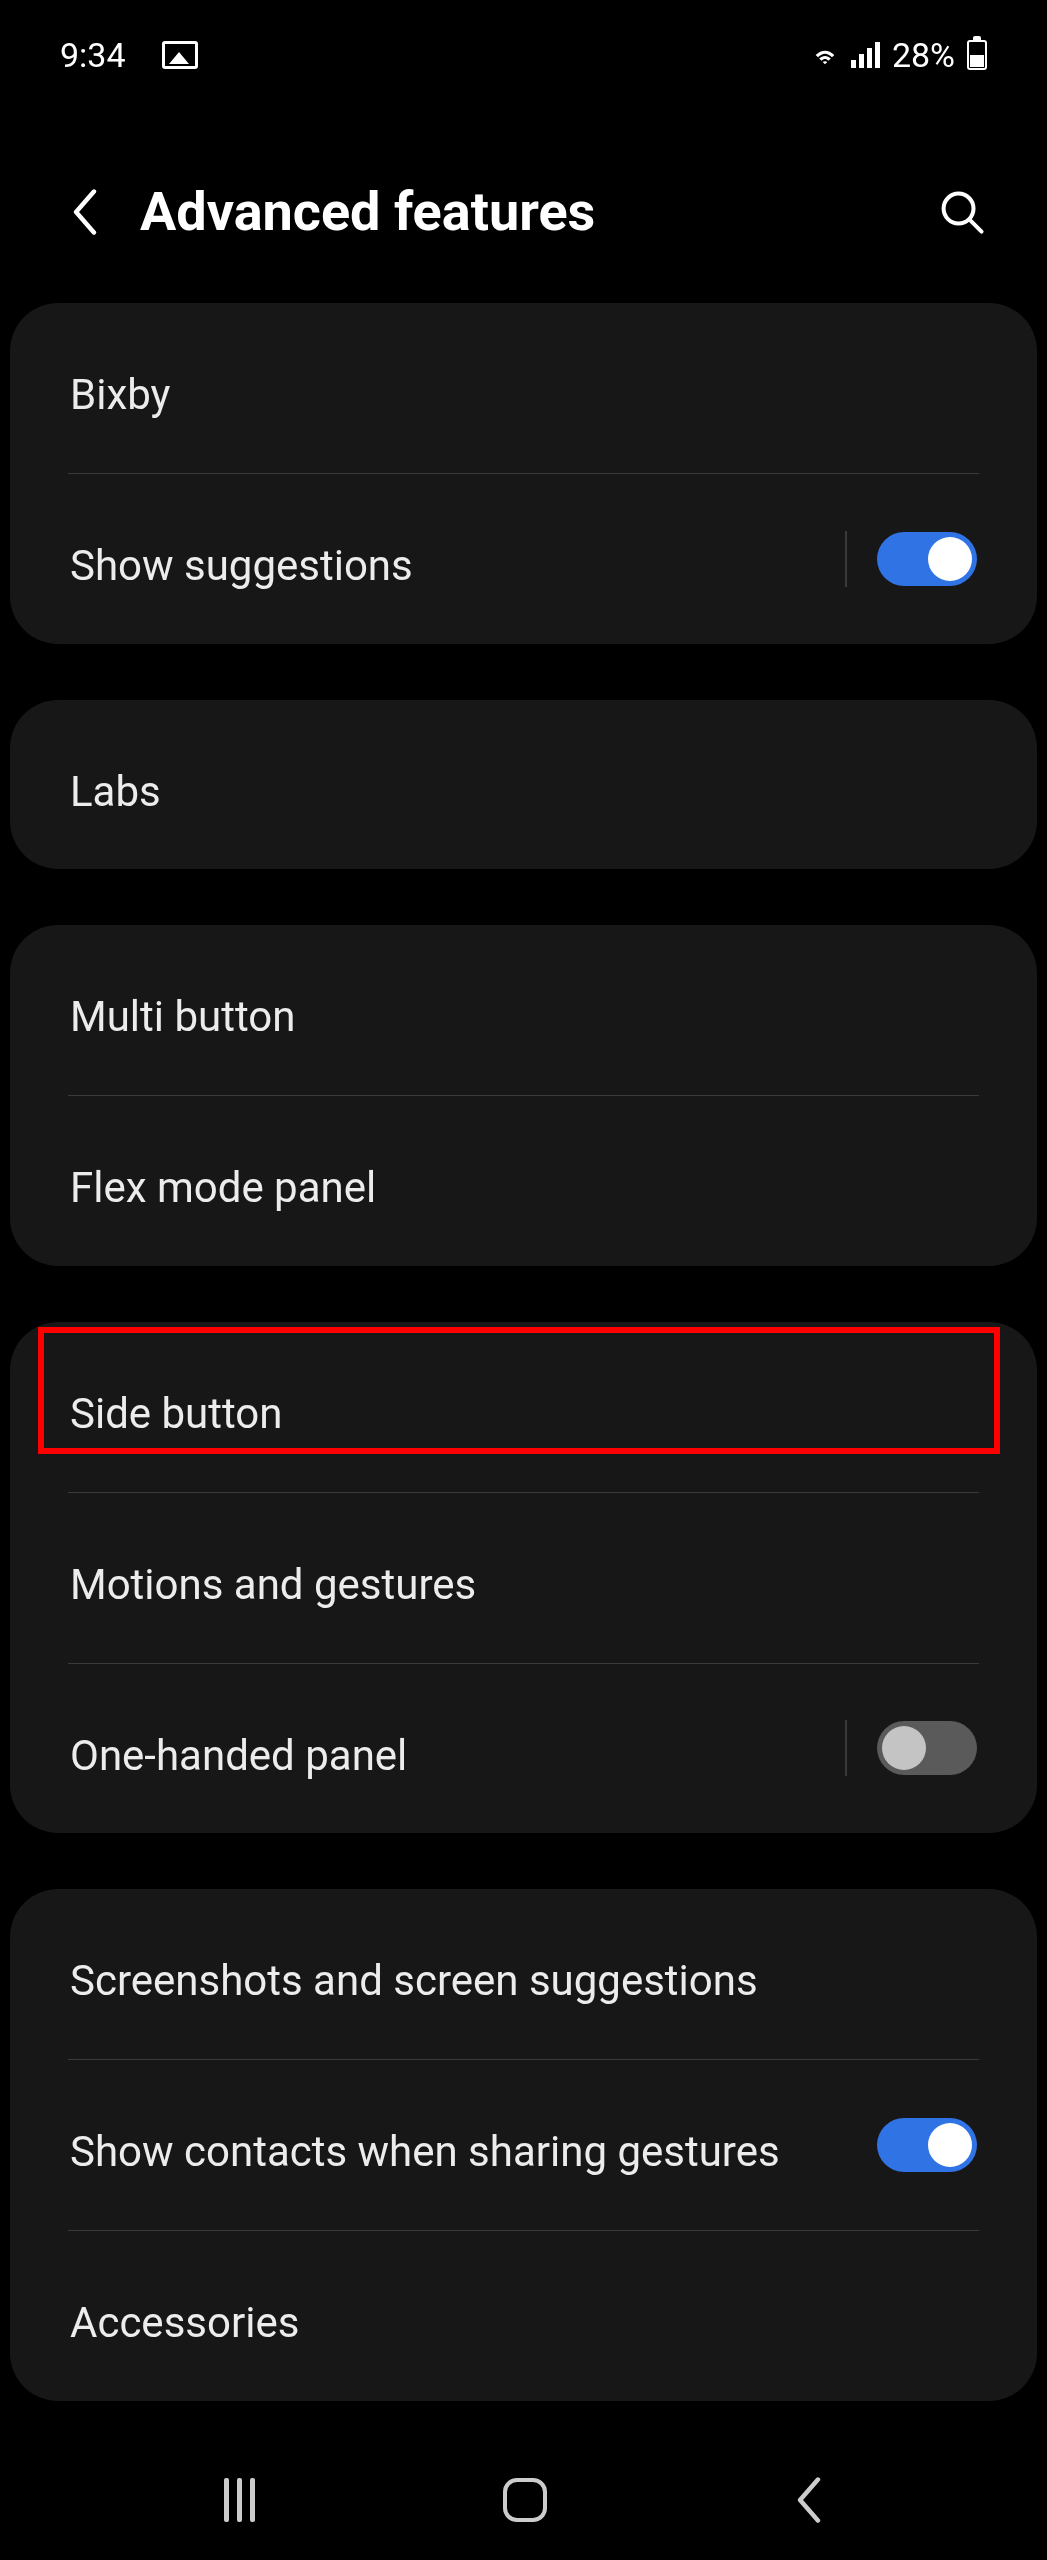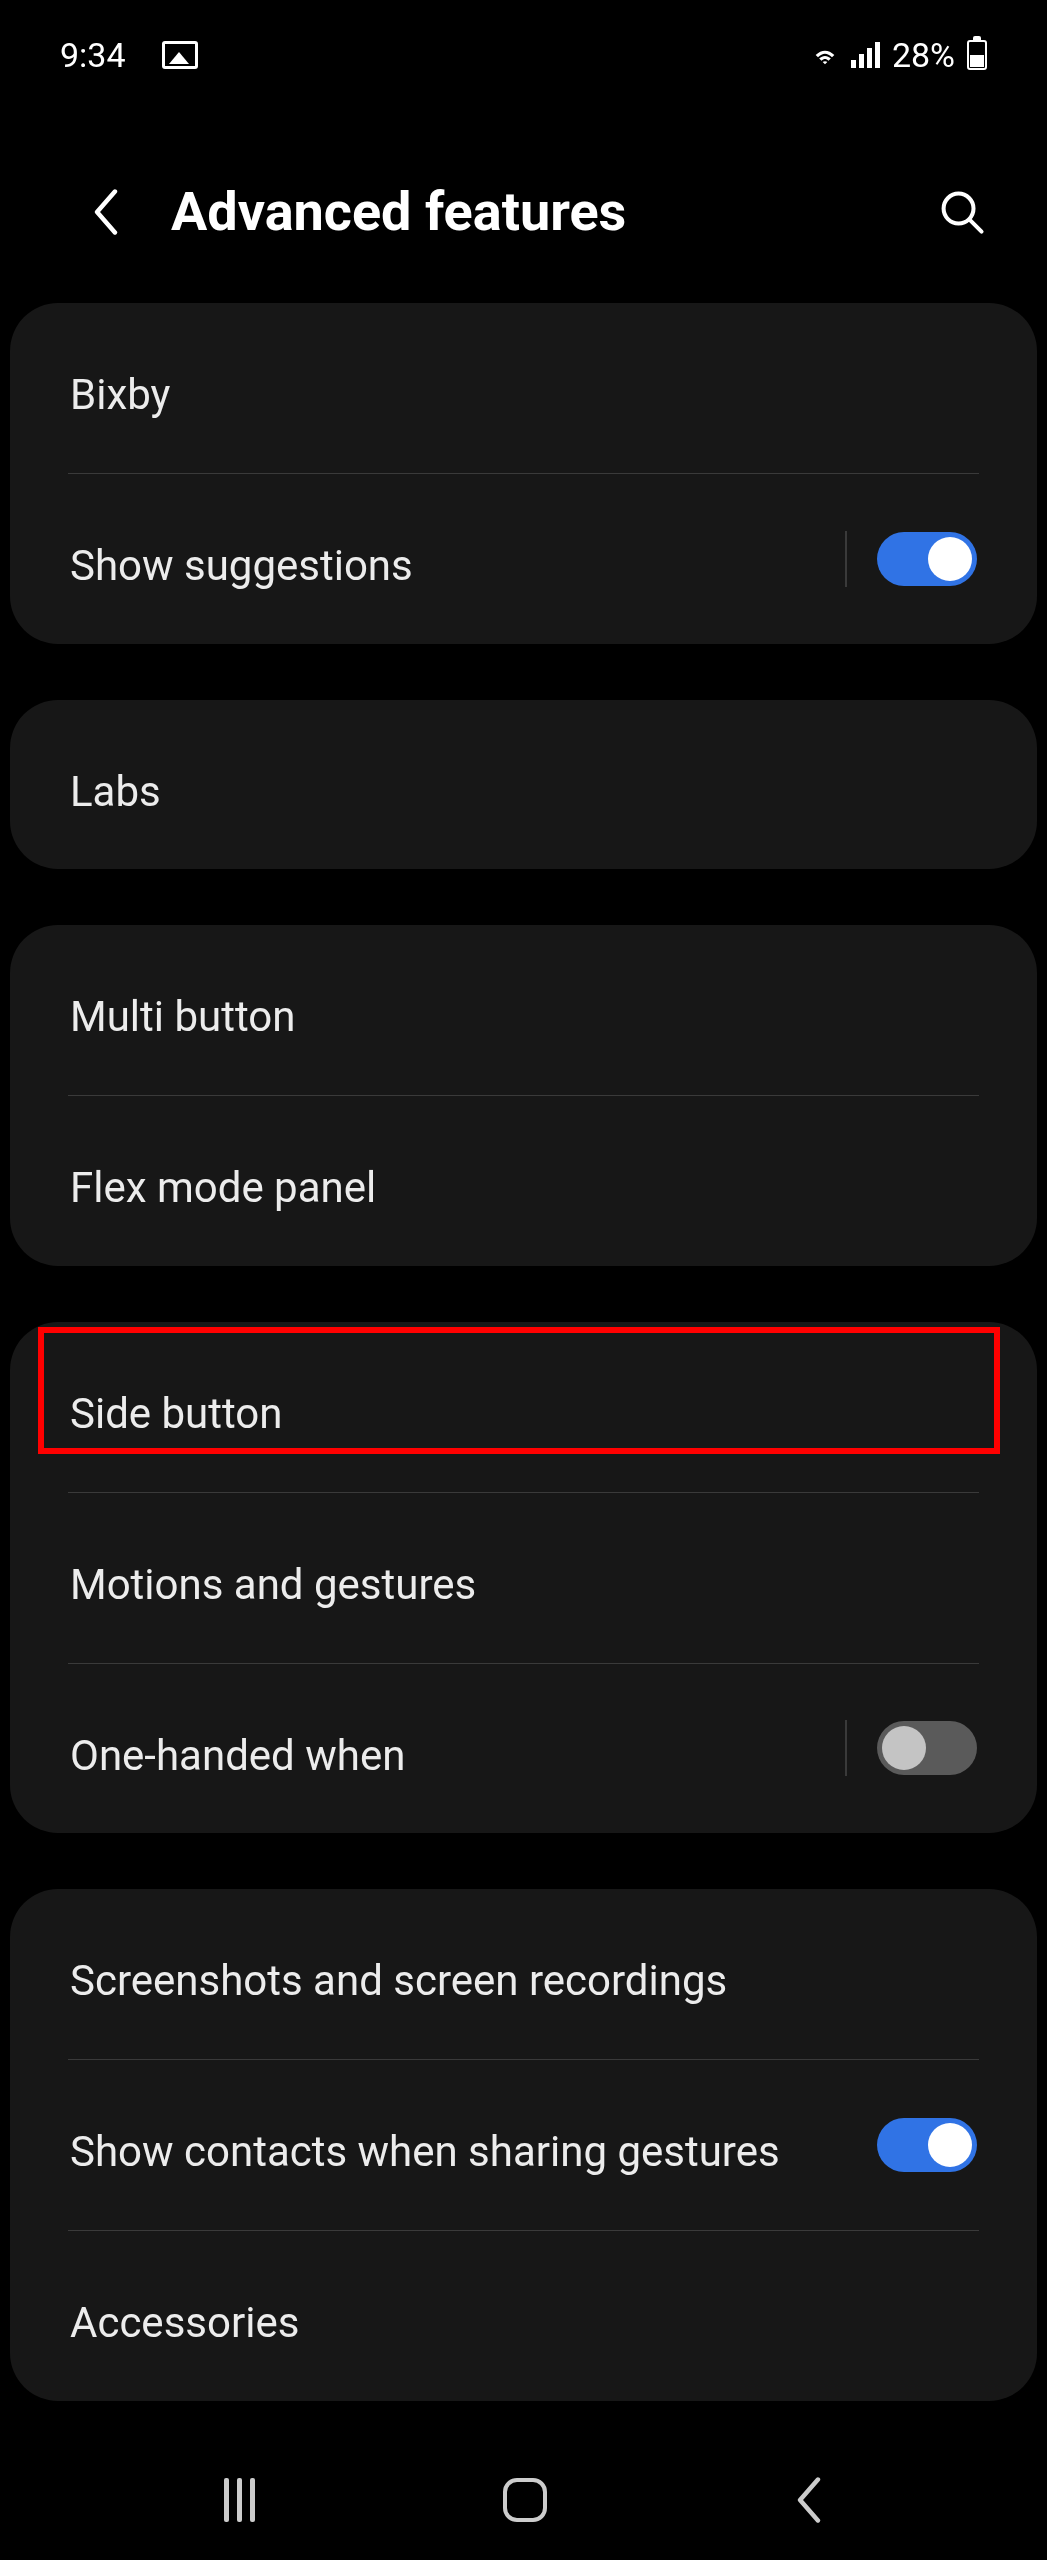--- a/index.html
+++ b/index.html
@@ -94,22 +94,21 @@
       bottom: 1px;
       left: 1px;
       right: 1px;
       height: 48%;
       background: #fff;
     }
     .header {
       display: flex;
       align-items: center;
       padding: 80px 60px 60px 60px;
-      gap: 40px;
-      margin-left: 21px;
+      gap: 30px;
     }
     .back-chevron {
       width: 50px;
       height: 50px;
       display: flex;
       align-items: center;
       justify-content: center;
     }
     .page-title {
       font-size: 54px;
@@ -301,32 +300,32 @@
     <div class="group">
       <div class="list-item">
         <div class="item-label">Side button</div>
       </div>
       <div class="divider"></div>
       <div class="list-item">
         <div class="item-label">Motions and gestures</div>
       </div>
       <div class="divider"></div>
       <div class="list-item">
-        <div class="item-label">One-handed when</div>
+        <div class="item-label">One-handed panel</div>
         <div class="toggle-container">
           <div class="vdivider"></div>
           <div class="toggle off">
             <div class="toggle-knob"></div>
           </div>
         </div>
       </div>
     </div>
     <div class="group">
       <div class="list-item">
-        <div class="item-label">Screenshots and screen recordings</div>
+        <div class="item-label">Screenshots and screen suggestions</div>
       </div>
       <div class="divider"></div>
       <div class="list-item">
         <div class="item-label">Show contacts when sharing gestures</div>
         <div class="toggle-container">
           <div class="toggle on">
             <div class="toggle-knob"></div>
           </div>
         </div>
       </div>

